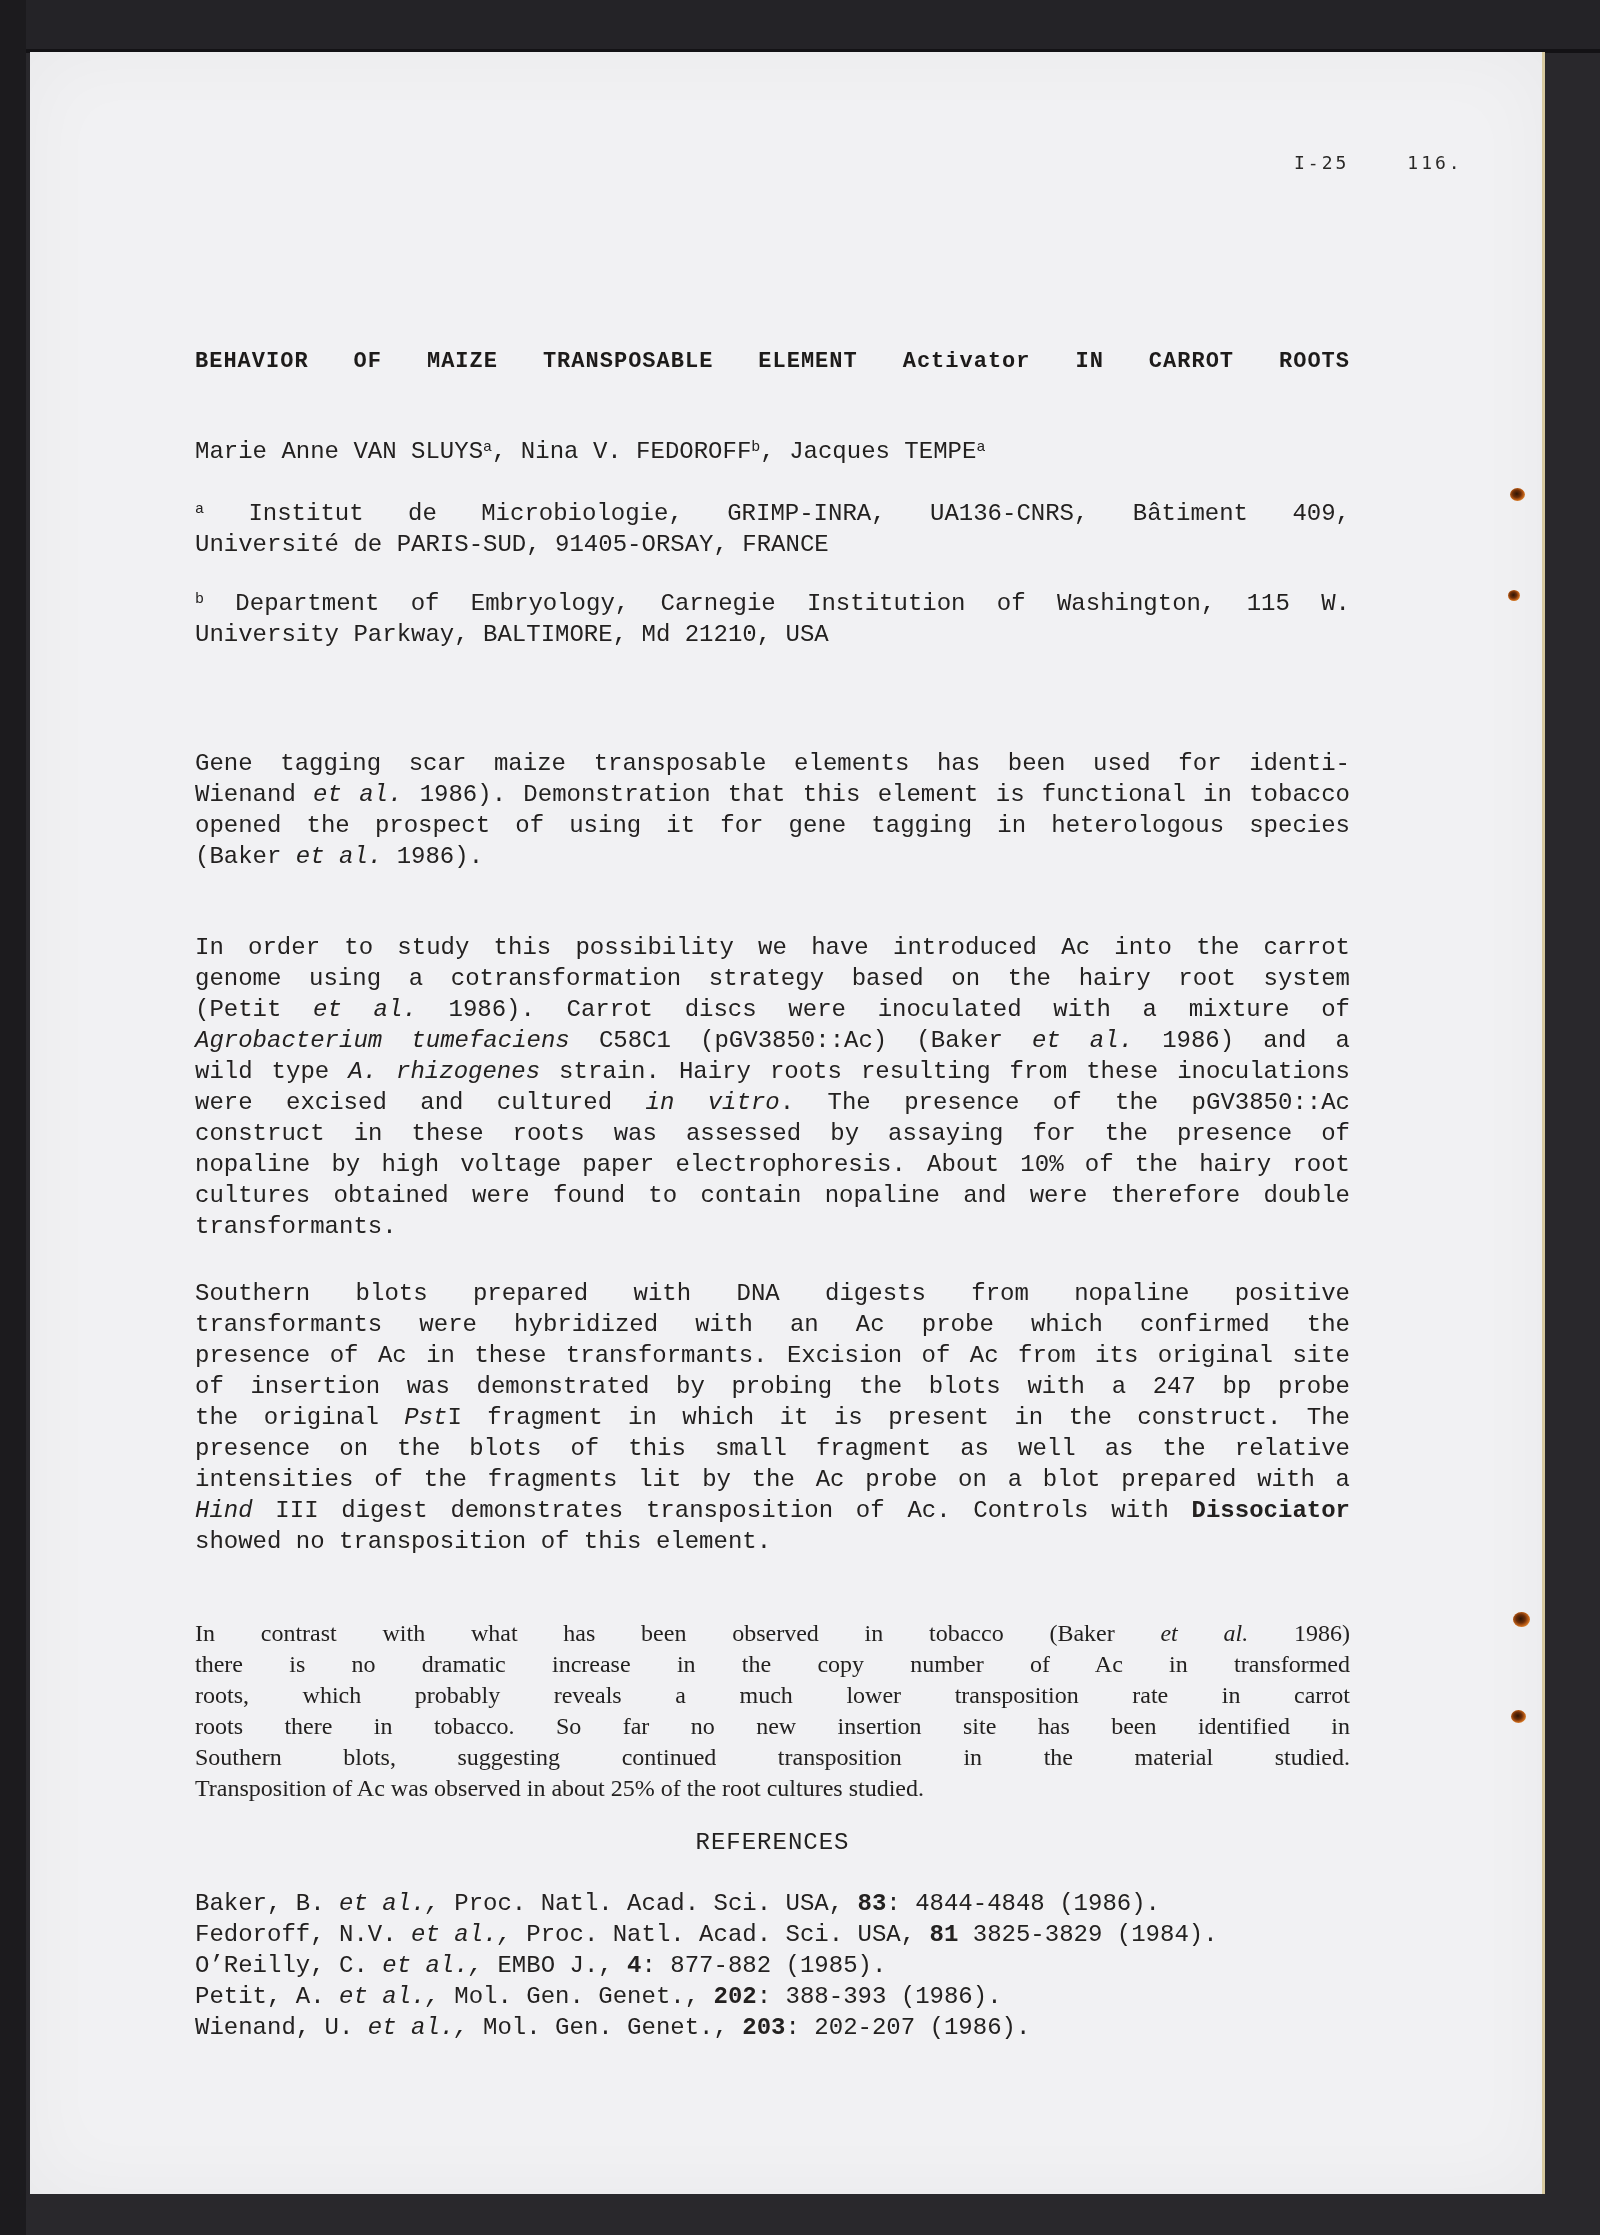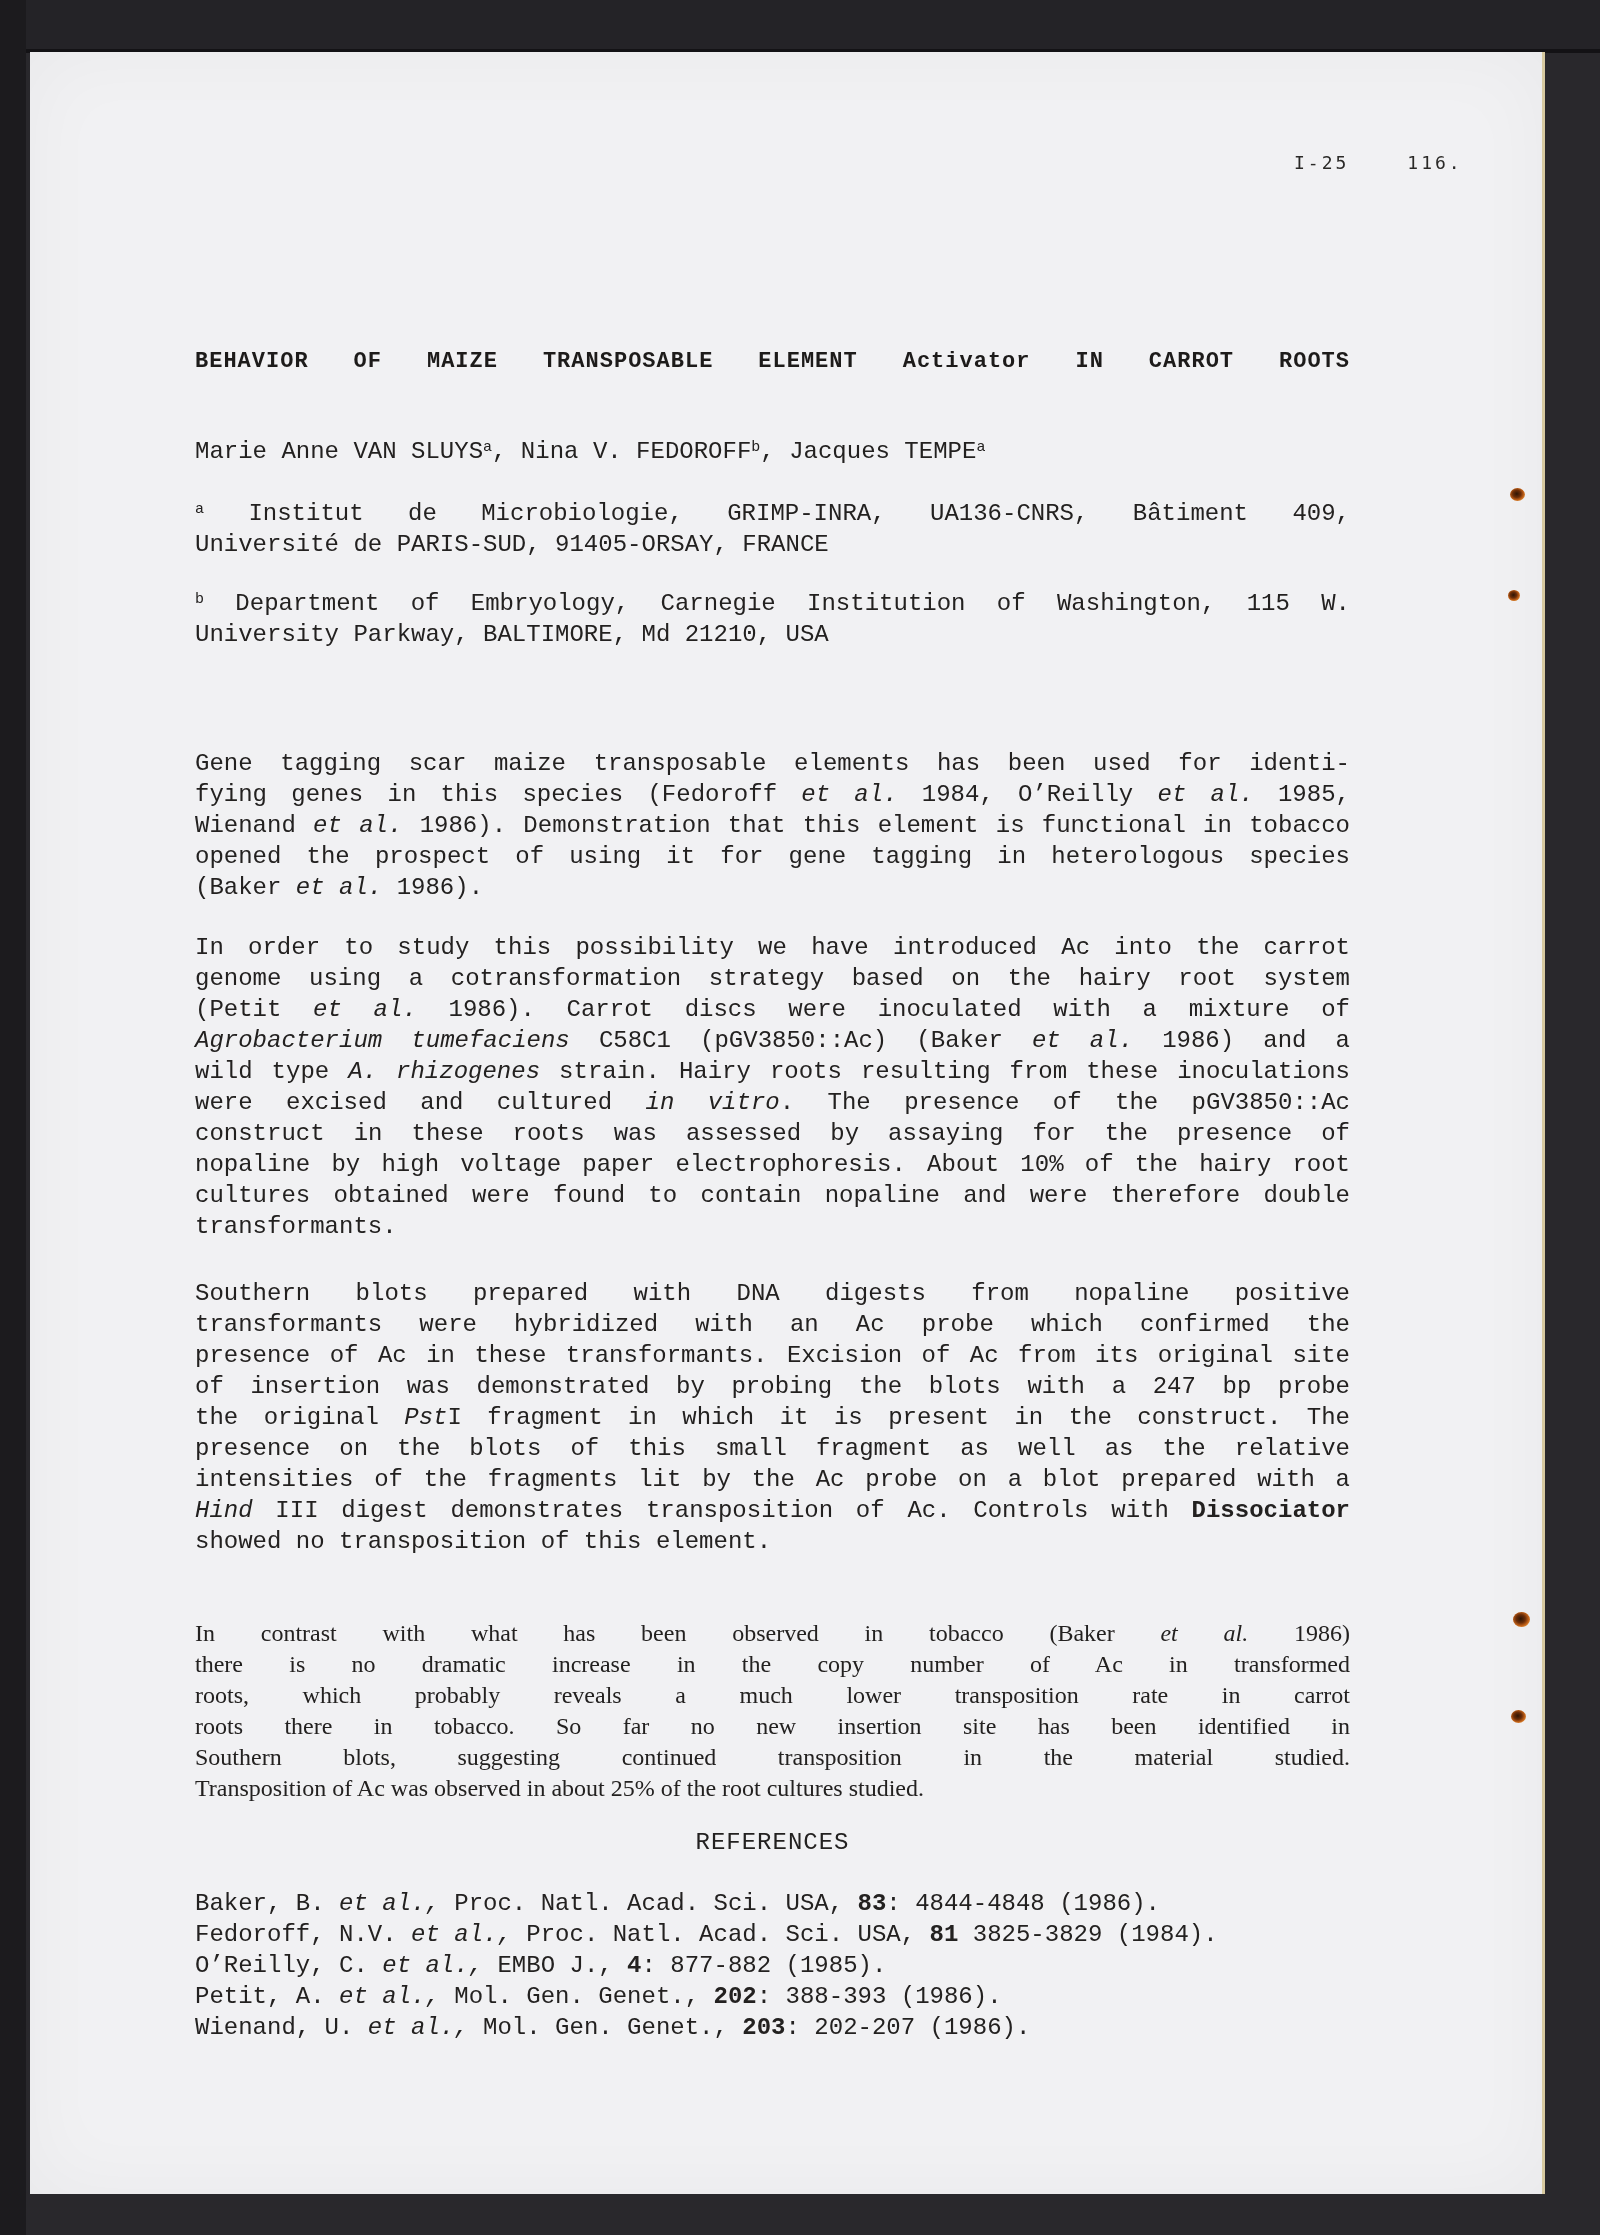--- a/index.html
+++ b/index.html
@@ -55,21 +55,20 @@
       <div class="line">Université de PARIS-SUD, 91405-ORSAY, FRANCE</div>
     </div>
 
   <div class="block" style="top:536px;">
       <div class="line jl"><sup>b</sup> Department of Embryology, Carnegie Institution of Washington, 115 W.</div>
       <div class="line">University Parkway, BALTIMORE, Md 21210, USA</div>
     </div>
 
   <div class="block" style="top:696px;">
       <div class="line jl">Gene tagging scar maize transposable elements has been used for identi-</div>
-      <div class="line jl">fying genes in this species (Fedoroff <em>et al.</em> 1984, O’Reilly <em>et al.</em> 1985,</div>
       <div class="line jl">Wienand <em>et al.</em> 1986). Demonstration that this element is functional in tobacco</div>
       <div class="line jl">opened the prospect of using it for gene tagging in heterologous species</div>
       <div class="line">(Baker <em>et al.</em> 1986).</div>
     </div>
 
   <div class="block" style="top:880px;">
       <div class="line jl">In order to study this possibility we have introduced Ac into the carrot</div>
       <div class="line jl">genome using a cotransformation strategy based on the hairy root system</div>
       <div class="line jl">(Petit <em>et al.</em> 1986). Carrot discs were inoculated with a mixture of</div>
       <div class="line jl"><em>Agrobacterium tumefaciens</em> C58C1 (pGV3850::Ac) (Baker <em>et al.</em> 1986) and a</div>

